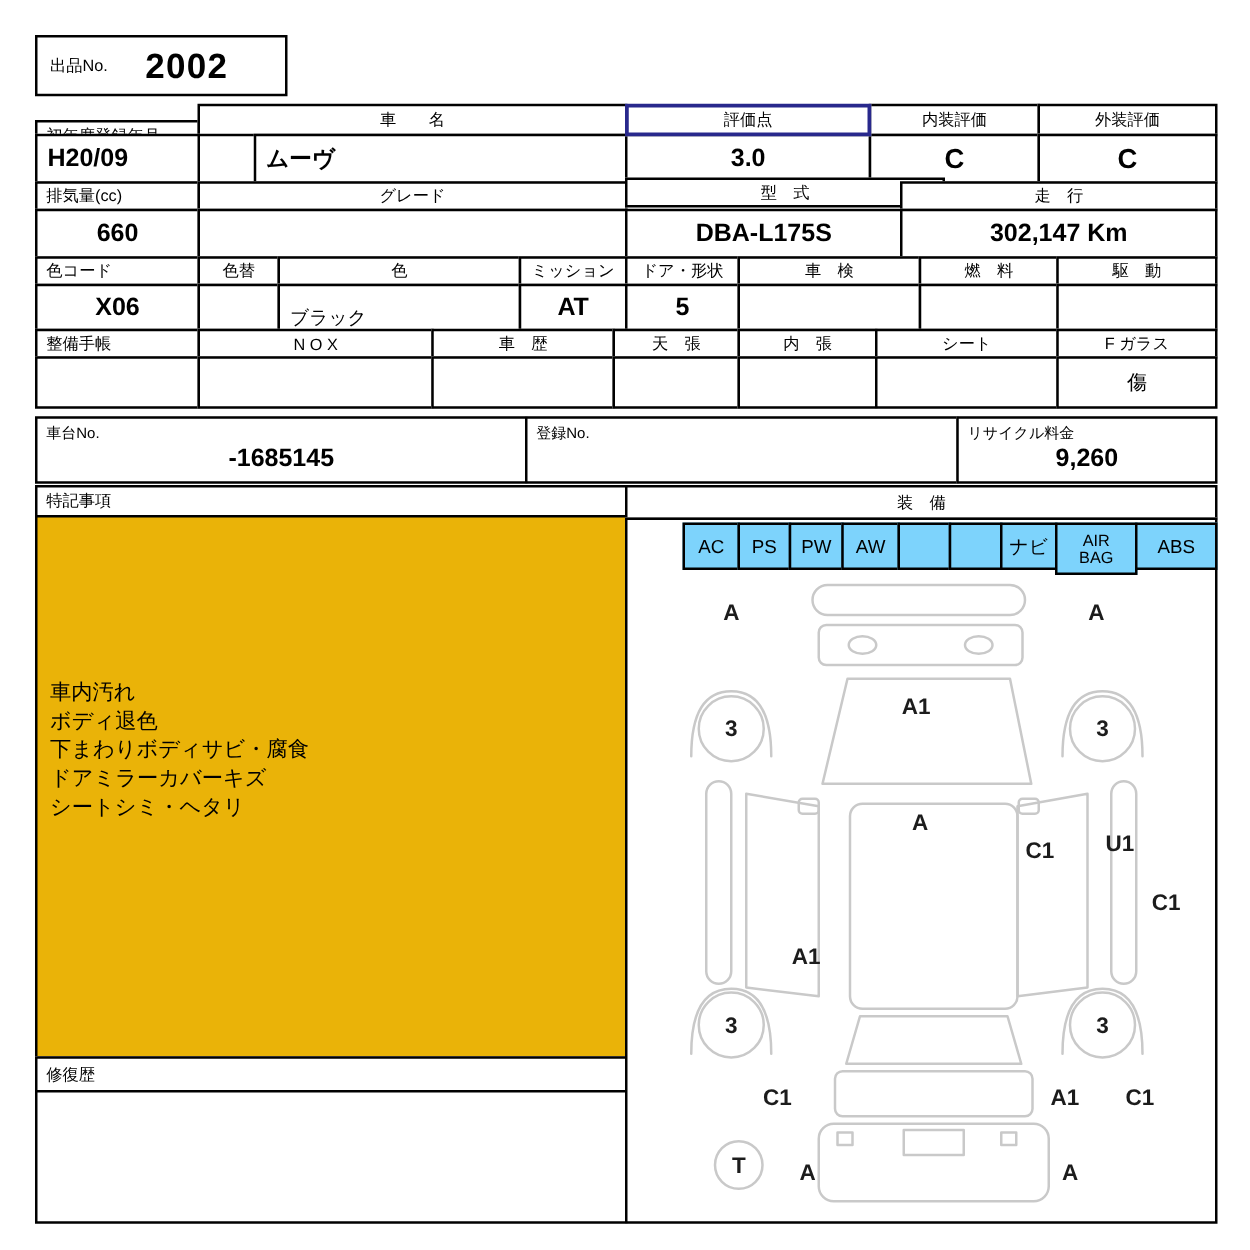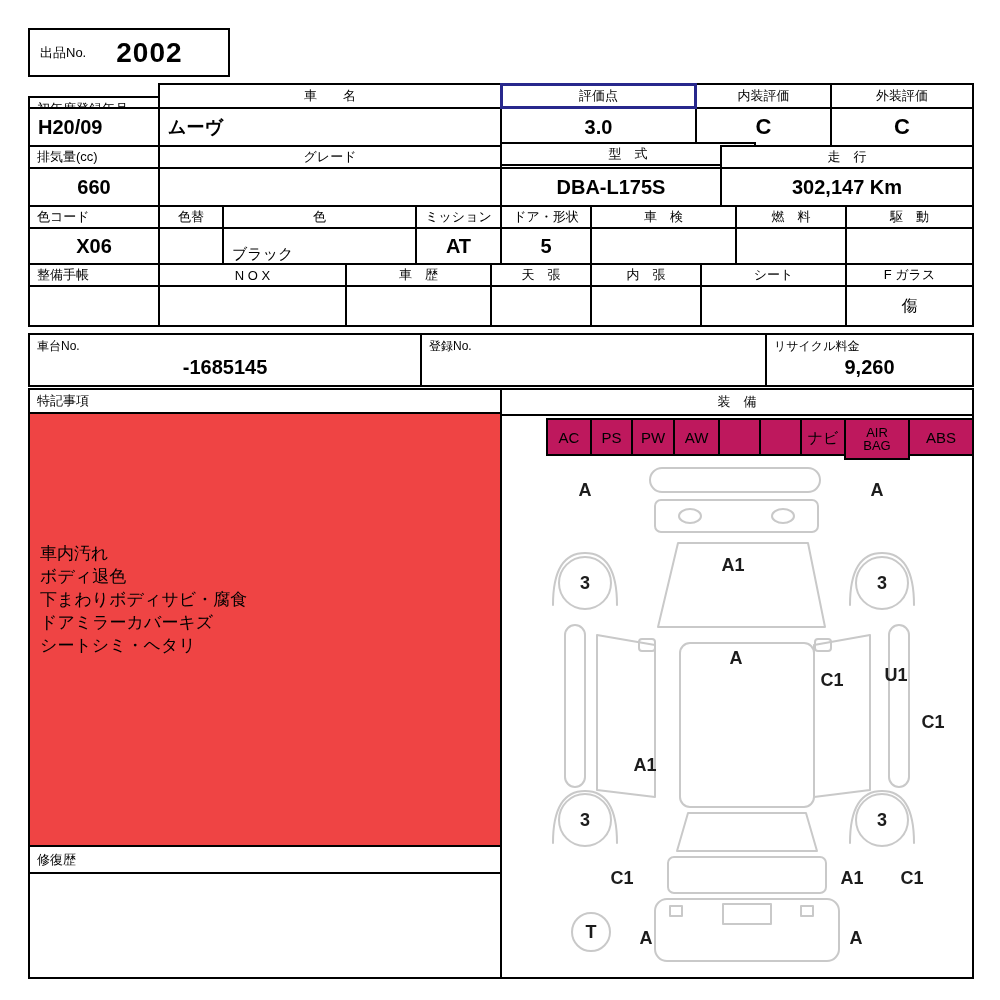--- a/index.html
+++ b/index.html
@@ -6,37 +6,37 @@
   html,body { background:#fff; }
   body {
     width:1000px; height:1000px; position:relative; overflow:hidden;
     font-family:"Liberation Sans","DejaVu Sans",sans-serif; color:#000;
   }
   .cell { position:absolute; border:2px solid #000; background:#fff; }
   .lbl { font-size:13px; display:flex; align-items:center; justify-content:center; white-space:nowrap; overflow:hidden; }
   .lbl.left { justify-content:flex-start; padding-left:7px; }
   .val { font-size:20px; font-weight:bold; display:flex; align-items:center; justify-content:center; white-space:nowrap; overflow:hidden; }
   .val.left { justify-content:flex-start; padding-left:8px; }
-  .val.f18 { font-size:18px; }
+  .val.f18 { font-size:18px;margin-left:45px; }
   .val.f22 { font-size:22px; }
   .val.plain { font-weight:normal; font-size:15px; }
   .val.plain16 { font-weight:normal; font-size:16px; }
   .emph { border:3px solid #28288c; z-index:2; }
   .combo { position:absolute; border:2px solid #000; background:#fff; }
   .combo-label { position:absolute; left:7px; top:3px; font-size:12px; white-space:nowrap; }
   .combo-value { position:absolute; left:0; right:0; top:14px; bottom:0;
     display:flex; align-items:center; justify-content:center; font-size:20px; font-weight:bold; }
   .exhibit { position:absolute; left:28px; top:28px; width:202px; height:49px; border:2px solid #000;
     display:flex; align-items:center; padding-left:10px; gap:30px; background:#fff; }
   .exhibit-label { font-size:13px; }
   .exhibit-no { font-size:28px; font-weight:bold; letter-spacing:1px; }
-  .notes-area { position:absolute; border:2px solid #000; background:#ef4444; padding:128px 0 0 10px; }
+  .notes-area { position:absolute; border:2px solid #000; background:#eab308; padding:128px 0 0 10px; }
   .notes-line { font-size:17px; line-height:23px; }
   .plain-area { position:absolute; border:2px solid #000; background:#fff; }
-  .equip { position:absolute; border:2px solid #000; background:#be185d; font-size:15px; line-height:15px;
+  .equip { position:absolute; border:2px solid #000; background:#7dd3fc; font-size:15px; line-height:15px;
     display:flex; align-items:center; justify-content:center; text-align:center; white-space:pre-line; z-index:3; }
   .equip.small { font-size:13px; line-height:13px; }
   .diagram-svg { position:absolute; left:505px; top:455px; width:466px; height:520px; z-index:2; }
   .car-lines { fill:none; stroke:#c9c9c9; stroke-width:2; stroke-linejoin:round; stroke-linecap:round; }
   .marker-text { font-family:"Liberation Sans",sans-serif; font-size:18px; font-weight:bold; fill:#1c1c1c;
     text-anchor:middle; dominant-baseline:central; }
   .marker-circle { fill:none; stroke:#c9c9c9; stroke-width:2; }
 </style>
 </head>
 <body>

